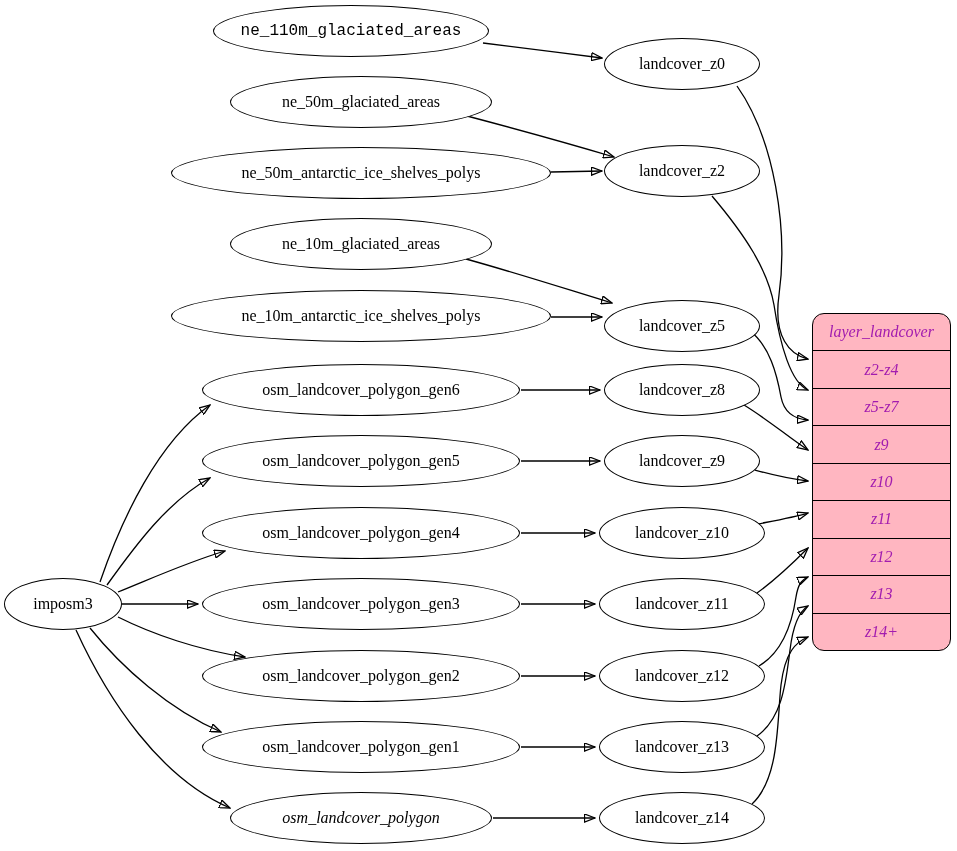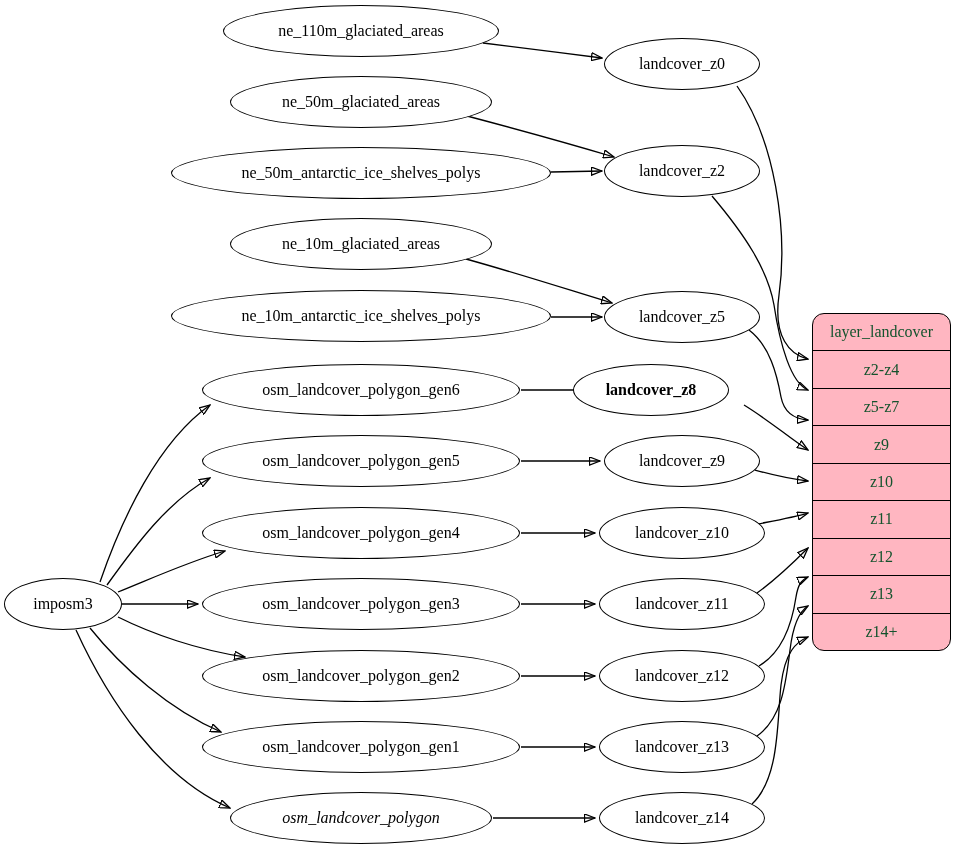--- a/index.html
+++ b/index.html
@@ -49,22 +49,23 @@
     flex-direction: column;
     overflow: hidden;
     z-index: 2;
   }
   .record-cell {
     flex: 1 1 0;
     display: flex;
     align-items: center;
     justify-content: center;
     font-size: 16px;
-    color: #14532d;
+    color: #a21caf;
     white-space: nowrap;
+    font-style: italic;
   }
   .record-cell + .record-cell {
     border-top: 1.3px solid #000000;
   }
 </style>
 </head>
 <body>
 
 <div id="stage">
   <svg id="edges" width="957" height="851" viewBox="0 0 957 851">
@@ -101,36 +102,36 @@
         <path d="M758,524 C778,520 794,517 808,513" marker-end="url(#arrow)"></path>
         <path d="M757,593 C778,578 794,562 808,548" marker-end="url(#arrow)"></path>
         <path d="M759,666 C786,650 793,617 796,597 C798,585 801,580 808,577" marker-end="url(#arrow)"></path>
         <path d="M757,736 C783,718 786,680 790,650 C793,625 800,611 808,606" marker-end="url(#arrow)"></path>
         <path d="M752,804 C780,778 777,720 781,685 C785,652 796,642 808,637" marker-end="url(#arrow)"></path>
       </g>
   </svg>
 
   <div id="nodes">
       <div class="node" style="left: 4px; top: 578px; width: 118px; height: 52px;">imposm3</div>
-      <div class="node" style="left: 223px; top: 5px; width: 276px; height: 52px;">ne_110m_glaciated_areas</div>
+      <div class="node" style="left: 213px; top: 5px; width: 276px; height: 52px; font-family: Liberation Mono, monospace;">ne_110m_glaciated_areas</div>
       <div class="node" style="left: 230px; top: 76px; width: 262px; height: 52px;">ne_50m_glaciated_areas</div>
       <div class="node" style="left: 171px; top: 147px; width: 380px; height: 52px;">ne_50m_antarctic_ice_shelves_polys</div>
       <div class="node" style="left: 230px; top: 218px; width: 262px; height: 52px;">ne_10m_glaciated_areas</div>
       <div class="node" style="left: 171px; top: 290px; width: 380px; height: 52px;">ne_10m_antarctic_ice_shelves_polys</div>
       <div class="node" style="left: 202px; top: 364px; width: 318px; height: 52px;">osm_landcover_polygon_gen6</div>
       <div class="node" style="left: 202px; top: 435px; width: 318px; height: 52px;">osm_landcover_polygon_gen5</div>
       <div class="node" style="left: 202px; top: 507px; width: 318px; height: 52px;">osm_landcover_polygon_gen4</div>
       <div class="node" style="left: 202px; top: 578px; width: 318px; height: 52px;">osm_landcover_polygon_gen3</div>
       <div class="node" style="left: 202px; top: 650px; width: 318px; height: 52px;">osm_landcover_polygon_gen2</div>
       <div class="node" style="left: 202px; top: 721px; width: 318px; height: 52px;">osm_landcover_polygon_gen1</div>
       <div class="node" style="left: 230px; top: 792px; width: 262px; height: 52px; font-style: italic;">osm_landcover_polygon</div>
       <div class="node" style="left: 604px; top: 38px; width: 156px; height: 52px;">landcover_z0</div>
       <div class="node" style="left: 604px; top: 145px; width: 156px; height: 52px;">landcover_z2</div>
-      <div class="node" style="left: 604px; top: 291px; width: 156px; height: 52px;">landcover_z5</div>
-      <div class="node" style="left: 573px; top: 364px; width: 156px; height: 52px; font-weight: bold;">landcover_z8</div>
+      <div class="node" style="left: 604px; top: 300px; width: 156px; height: 52px;">landcover_z5</div>
+      <div class="node" style="left: 604px; top: 364px; width: 156px; height: 52px;">landcover_z8</div>
       <div class="node" style="left: 604px; top: 435px; width: 156px; height: 52px;">landcover_z9</div>
       <div class="node" style="left: 599px; top: 507px; width: 166px; height: 52px;">landcover_z10</div>
       <div class="node" style="left: 599px; top: 578px; width: 166px; height: 52px;">landcover_z11</div>
       <div class="node" style="left: 599px; top: 650px; width: 166px; height: 52px;">landcover_z12</div>
       <div class="node" style="left: 599px; top: 721px; width: 166px; height: 52px;">landcover_z13</div>
       <div class="node" style="left: 599px; top: 792px; width: 166px; height: 52px; text-align: right;">landcover_z14</div>
     </div>
 
   <div id="record">
     <div class="record-cell">layer_landcover</div>

